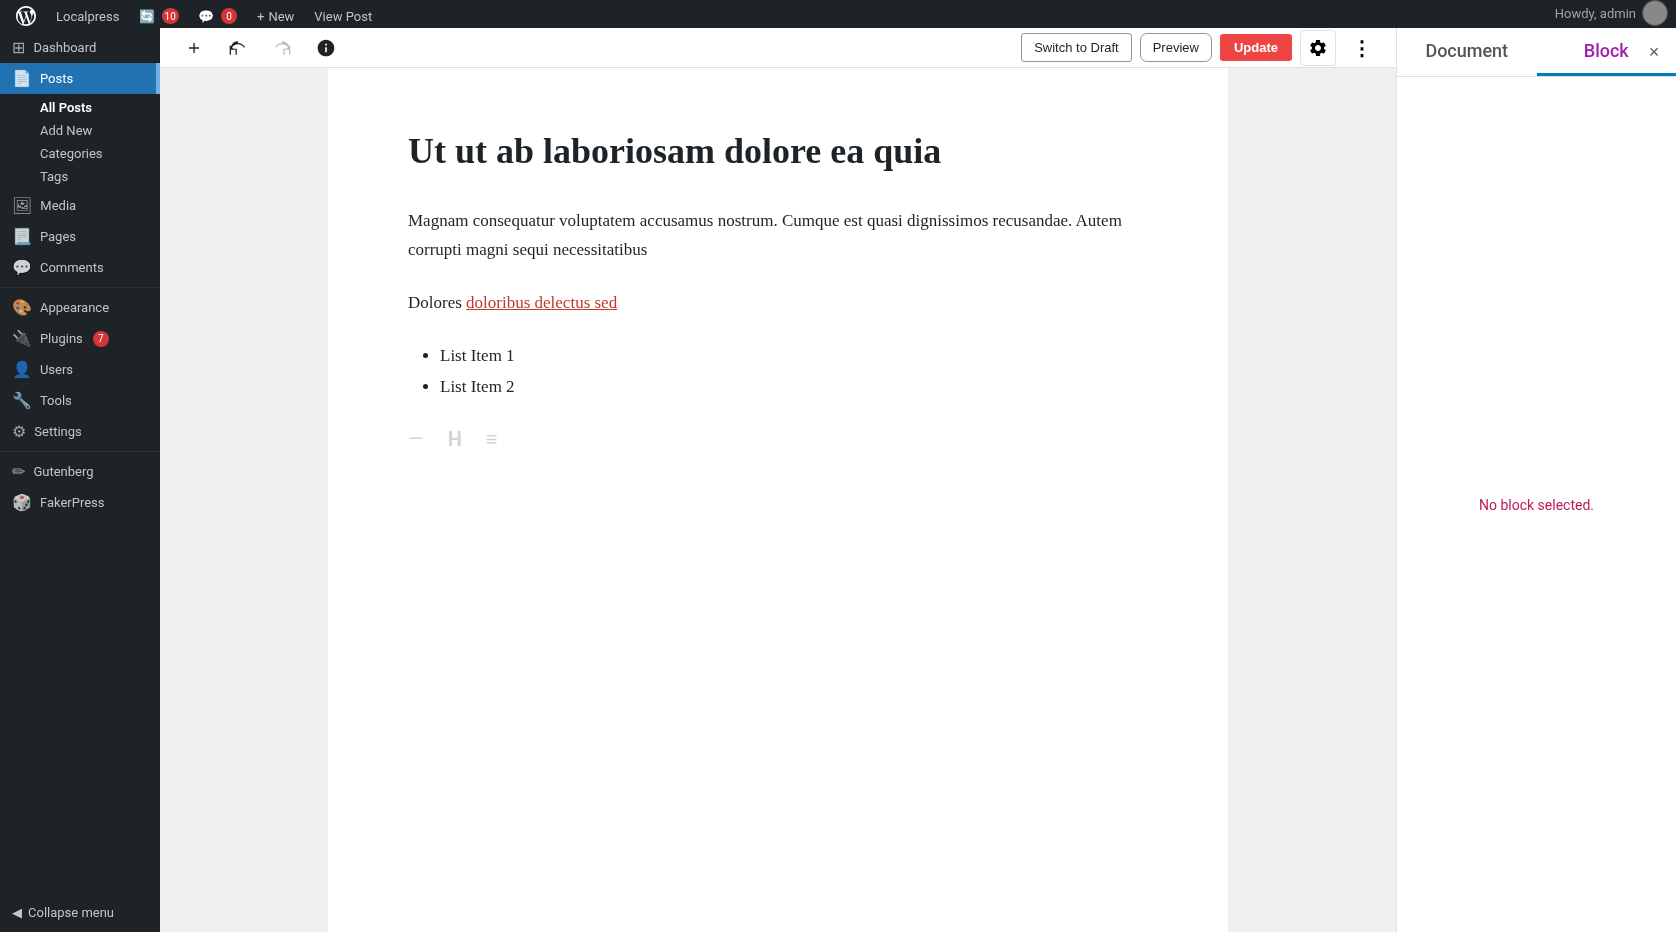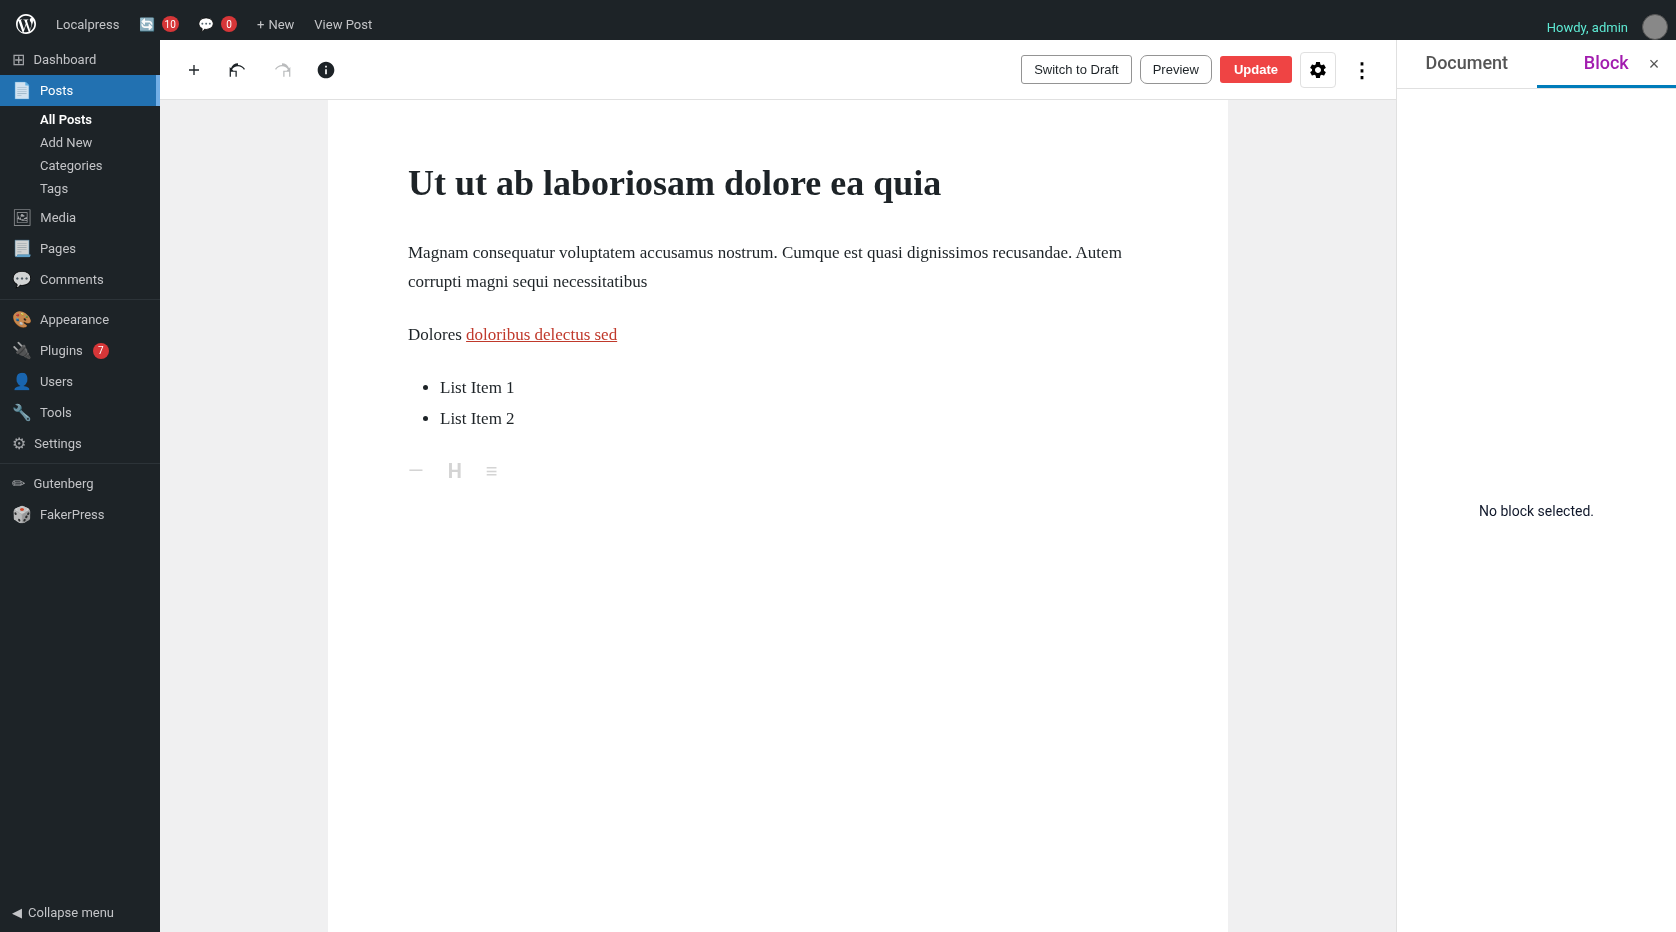--- a/index.html
+++ b/index.html
@@ -2,23 +2,23 @@
 <html><head>
   <meta charset="utf-8">
   <style>
     * { box-sizing: border-box; margin: 0; padding: 0; }
     body { font-family: -apple-system, BlinkMacSystemFont, "Segoe UI", Roboto, sans-serif; background: #f0f0f1; display: flex; flex-direction: column; height: 932px; width: 1676px; overflow: hidden; }
 
     
     #admin-bar {
       background: #1d2327;
       color: #fff;
-      height: 40px;
-      display: flex;
-      align-items: flex-end;
+      height: 28px;
+      display: flex;
+      align-items: flex-start;
       padding: 0 8px;
       gap: 4px;
       flex-shrink: 0;
       z-index: 100;
     }
     .admin-bar-item {
       display: flex;
       align-items: center;
       gap: 4px;
       color: #c3c4c7;
@@ -35,21 +35,21 @@
       font-size: 10px;
       min-width: 16px;
       height: 16px;
       display: inline-flex;
       align-items: center;
       justify-content: center;
       padding: 0 3px;
       margin-left: 2px;
     }
     .admin-bar-right { margin-left: auto; display: flex; align-items: center; }
-    .howdy { color: #5eead4; font-size: 13px; display: flex; align-items: center; gap: 14px; }
+    .howdy { color: #a3a3a3; font-size: 13px; display: flex; align-items: center; gap: 6px; }
     .avatar-circle { width: 26px; height: 26px; border-radius: 50%; background: #888; border: 1px solid #555; }
 
     
     #main-layout {
       display: flex;
       flex: 1;
       overflow: hidden;
     }
 
     
@@ -123,21 +123,21 @@
     #editor-area {
       flex: 1;
       display: flex;
       flex-direction: column;
       background: #fff;
       overflow: hidden;
     }
 
     
     #editor-toolbar {
-      height: 60px;
+      height: 40px;
       border-bottom: 1px solid #e0e0e0;
       display: flex;
       align-items: center;
       padding: 0 16px;
       gap: 8px;
       background: #fff;
       flex-shrink: 0;
     }
     .toolbar-btn {
       width: 36px;
@@ -304,21 +304,21 @@
       align-items: center;
       justify-content: center;
       color: #555;
       border-radius: 4px;
     }
     #panel-content {
       flex: 1;
       display: flex;
       align-items: center;
       justify-content: center;
-      color: #0f172a;
+      color: #be185d;
       font-size: 14px;
     }
   </style>
 </head>
 <body>
 
 <div id="admin-bar">
   <div class="admin-bar-item">
     <svg width="20" height="20" viewBox="0 0 20 20" fill="white">
       <path d="M10 0C4.477 0 0 4.477 0 10s4.477 10 10 10 10-4.477 10-10S15.523 0 10 0zM1.714 10c0-1.196.262-2.33.727-3.349L6.63 18.469A8.29 8.29 0 011.714 10zm8.286 8.286a8.258 8.258 0 01-2.346-.339l2.49-7.232 2.552 6.991c.017.04.037.078.058.114a8.268 8.268 0 01-2.754.466zm1.143-12.095c.498-.026.947-.079.947-.079.446-.053.394-.708-.053-.682 0 0-1.34.105-2.205.105-.813 0-2.18-.105-2.18-.105-.447-.026-.5.655-.053.682 0 0 .422.053.868.079l1.29 3.532-1.81 5.43-3.012-8.962c.499-.026.948-.079.948-.079.446-.053.394-.708-.053-.682 0 0-1.34.105-2.205.105-.155 0-.338-.004-.532-.01A8.284 8.284 0 0110 1.714c2.17 0 4.15.83 5.633 2.188-.036-.002-.07-.006-.107-.006-1.02 0-1.743.888-1.743 1.84 0 .853.493 1.576.946 2.273l.027.043c.407.687.657 1.45.657 2.354a7.7 7.7 0 01-.614 2.85l-.808 2.696-2.927-8.721zm2.65 11.254l2.54-7.342c.474-1.185.632-2.133.632-2.977 0-.306-.02-.59-.056-.858A8.287 8.287 0 0118.286 10a8.258 8.258 0 01-4.493 7.445z"></path>

